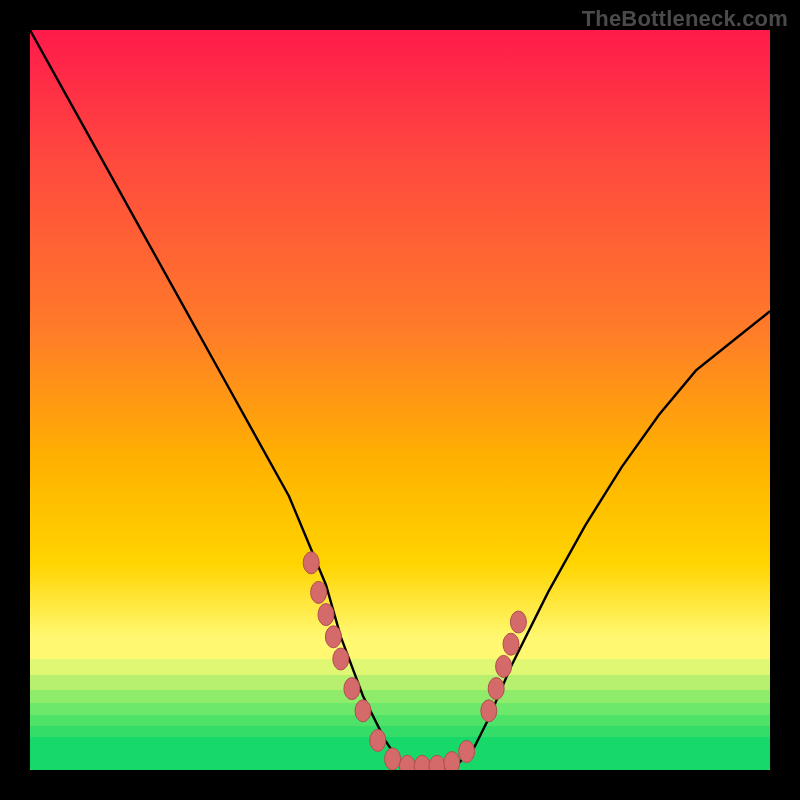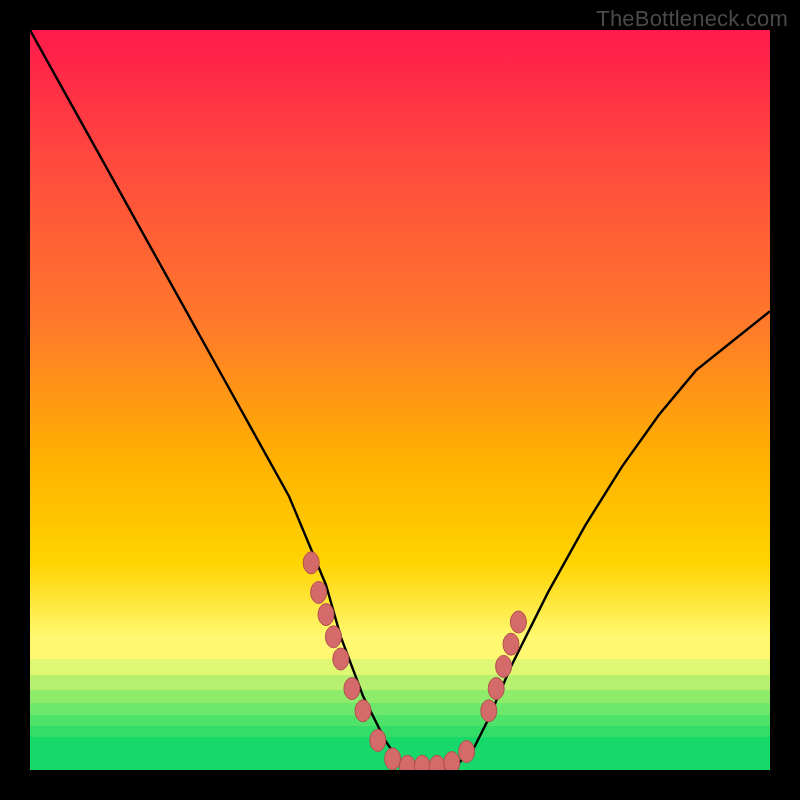--- a/index.html
+++ b/index.html
@@ -16,21 +16,21 @@
     width: 800px;
     height: 800px;
     background: #000;
   }
   .watermark {
     position: absolute;
     top: 6px;
     right: 12px;
     color: #4a4a4a;
     font-size: 22px;
-    font-weight: 400;
+    font-weight: 700;
     letter-spacing: 0.2px;
     z-index: 10;
   }
   .plot-area {
     position: absolute;
     left: 30px;
     top: 30px;
     width: 740px;
     height: 740px;
     overflow: hidden;

